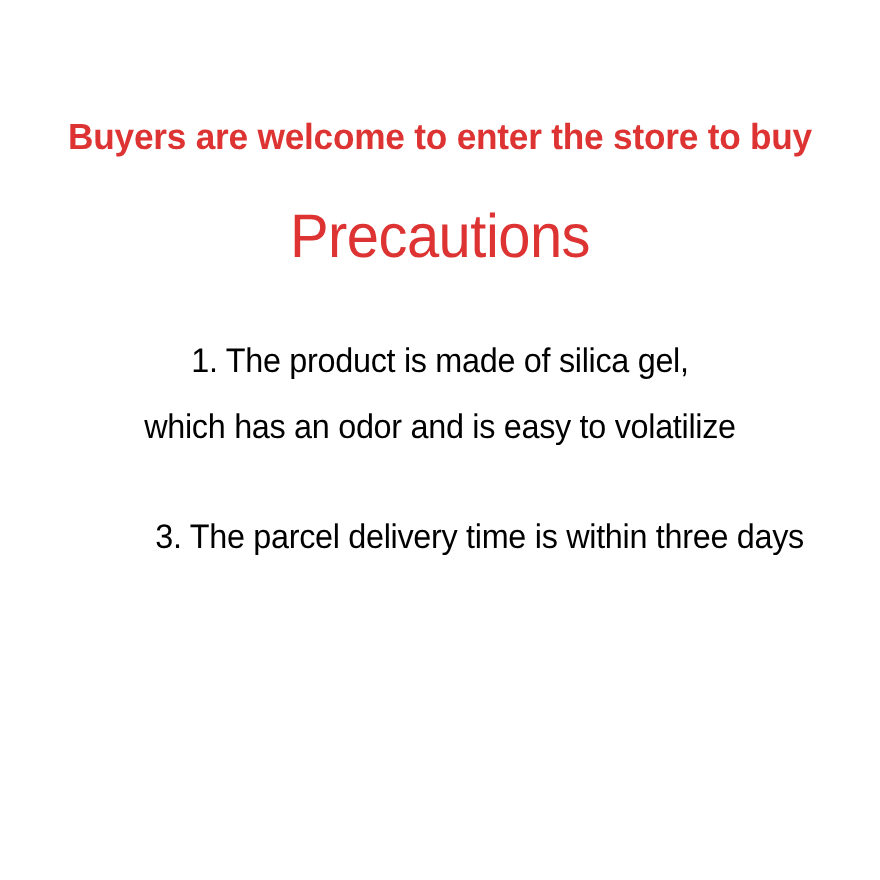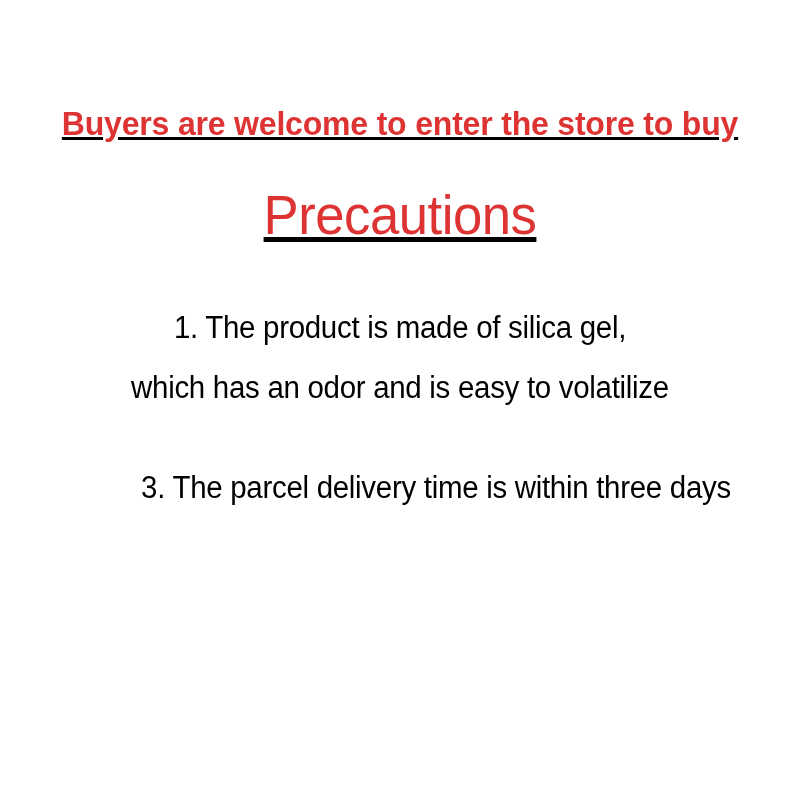--- a/index.html
+++ b/index.html
@@ -23,21 +23,20 @@
     box-sizing: border-box;
   }
 
   
   .headline-block {
     position: absolute;
     top: 104px;
     left: 0;
     width: 800px;
     text-align: center;
-    text-decoration: underline;
   }
 
   .welcome-line {
     display: block;
     color: #DD3333;
     font-size: 33px;
     font-weight: bold;
     letter-spacing: -0.2px;
     line-height: 40px;
     white-space: nowrap;

